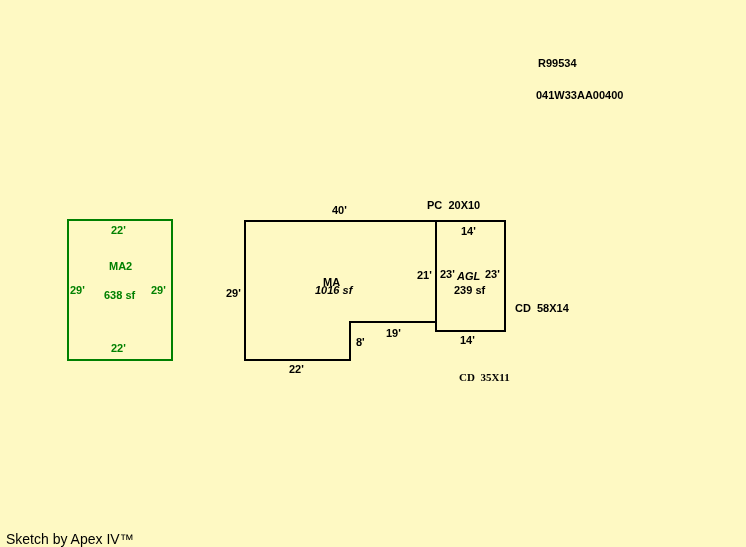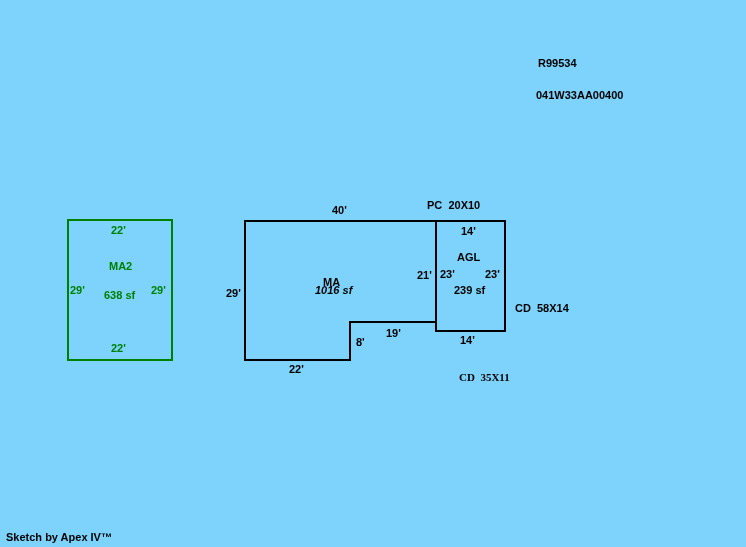--- a/index.html
+++ b/index.html
@@ -2,37 +2,37 @@
 <html><head>
 <meta charset="utf-8">
 <style>
   * { margin: 0; padding: 0; box-sizing: border-box; }
   html, body { background: #ffffff; }
   body { font-family: "Liberation Sans", sans-serif; }
   .canvas {
     position: relative;
     width: 746px;
     height: 547px;
-    background: #7dd3fc;
+    background: #fef9c3;
     overflow: hidden;
   }
   svg.sketch-lines { position: absolute; left: 0; top: 0; }
   .lbl {
     position: absolute;
     font-size: 11px;
     font-weight: bold;
     color: #000000;
     line-height: 13px;
     white-space: pre;
   }
   .lbl.green { color: #008000; }
   .credit {
     position: absolute;
-    font-size: 11px;
-    font-weight: bold;
+    font-size: 14px;
+    font-weight: normal;
     color: #000000;
     white-space: pre;
   }
 </style>
 </head>
 <body>
 
 <div class="canvas">
 
   <svg class="sketch-lines" width="746" height="547" viewBox="0 0 746 547">
@@ -58,21 +58,21 @@
   <span class="lbl" style="left:226px; top:287px;">29'</span>
   <span class="lbl" style="left:323px; top:260px;margin-top:16px;">MA</span>
   <span class="lbl" style="left:315px; top:284px;font-style:italic;">1016 sf</span>
   <span class="lbl" style="left:417px; top:269px;">21'</span>
   <span class="lbl" style="left:386px; top:327px;">19'</span>
   <span class="lbl" style="left:356px; top:336px;">8'</span>
   <span class="lbl" style="left:289px; top:363px;">22'</span>
 
   <span class="lbl" style="left:461px; top:225px;">14'</span>
   <span class="lbl" style="left:440px; top:268px;">23'</span>
-  <span class="lbl" style="left:457px; top:251px;">AGL</span>
+  <span class="lbl" style="left:457px; top:270px;font-style:italic;">AGL</span>
   <span class="lbl" style="left:485px; top:268px;">23'</span>
   <span class="lbl" style="left:454px; top:284px;">239 sf</span>
   <span class="lbl" style="left:460px; top:334px;">14'</span>
 
   <span class="lbl" style="left:384px; top:199px;margin-left:43px;">PC  20X10</span>
   <span class="lbl" style="left:515px; top:302px;">CD  58X14</span>
   <span class="lbl" style="left:459px; top:371px;font-family:Liberation Serif, serif;">CD  35X11</span>
 
   <span class="credit" style="left:6px; top:531px;">Sketch by Apex IV™</span>
 

